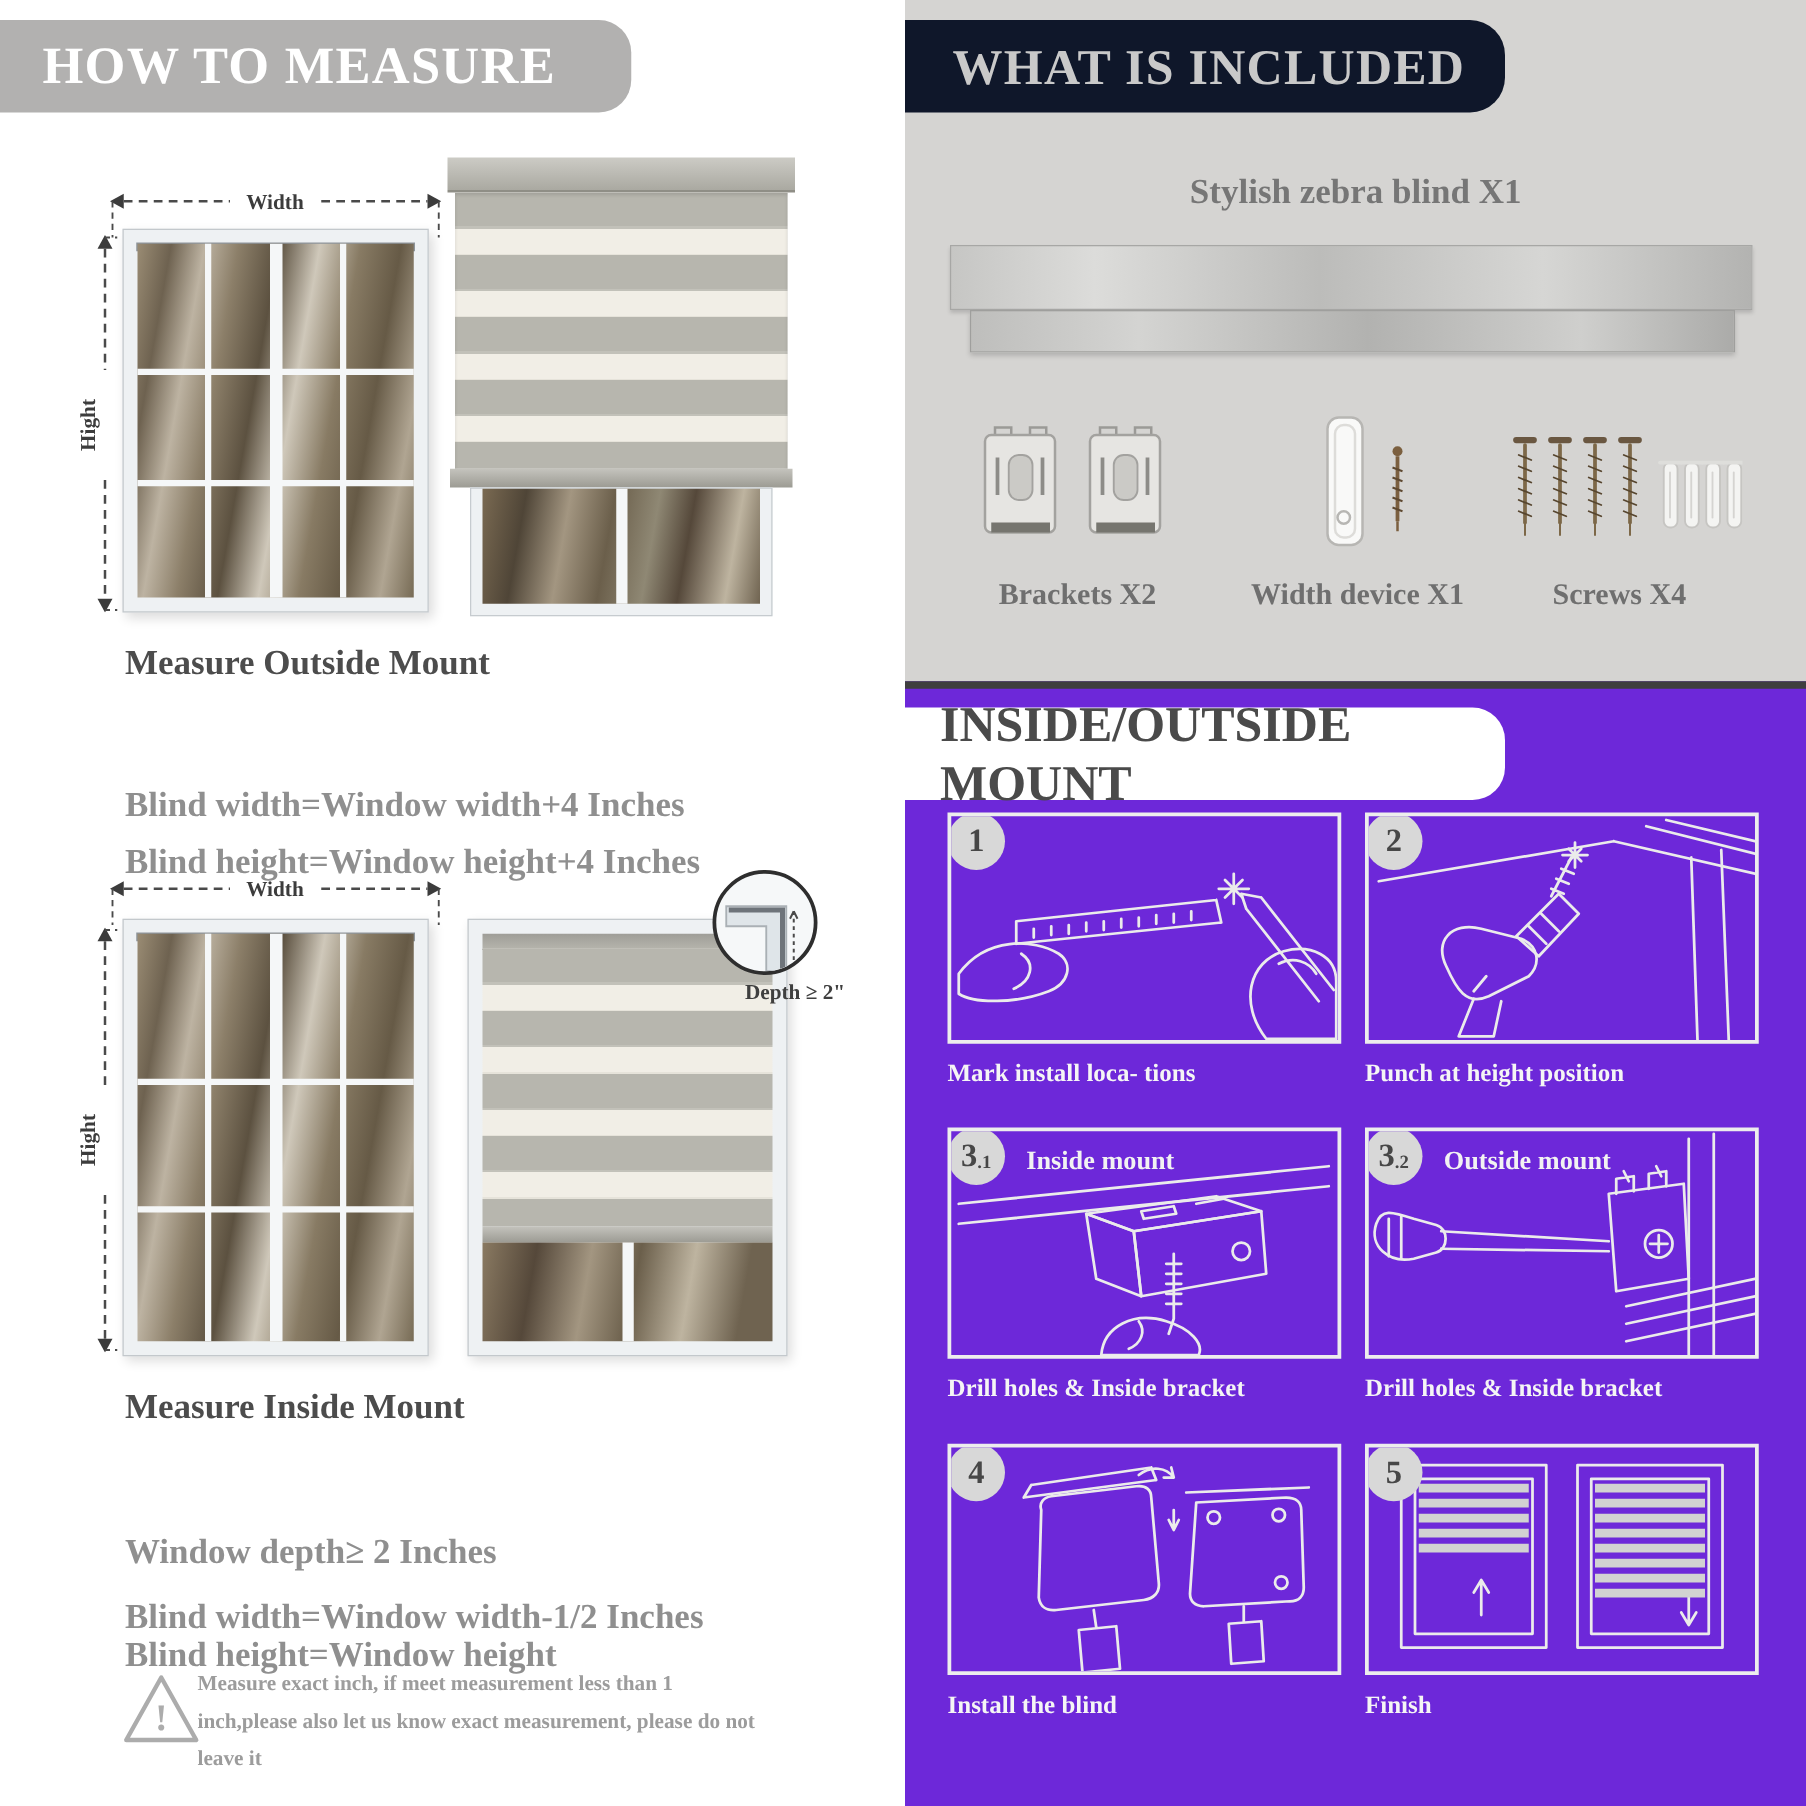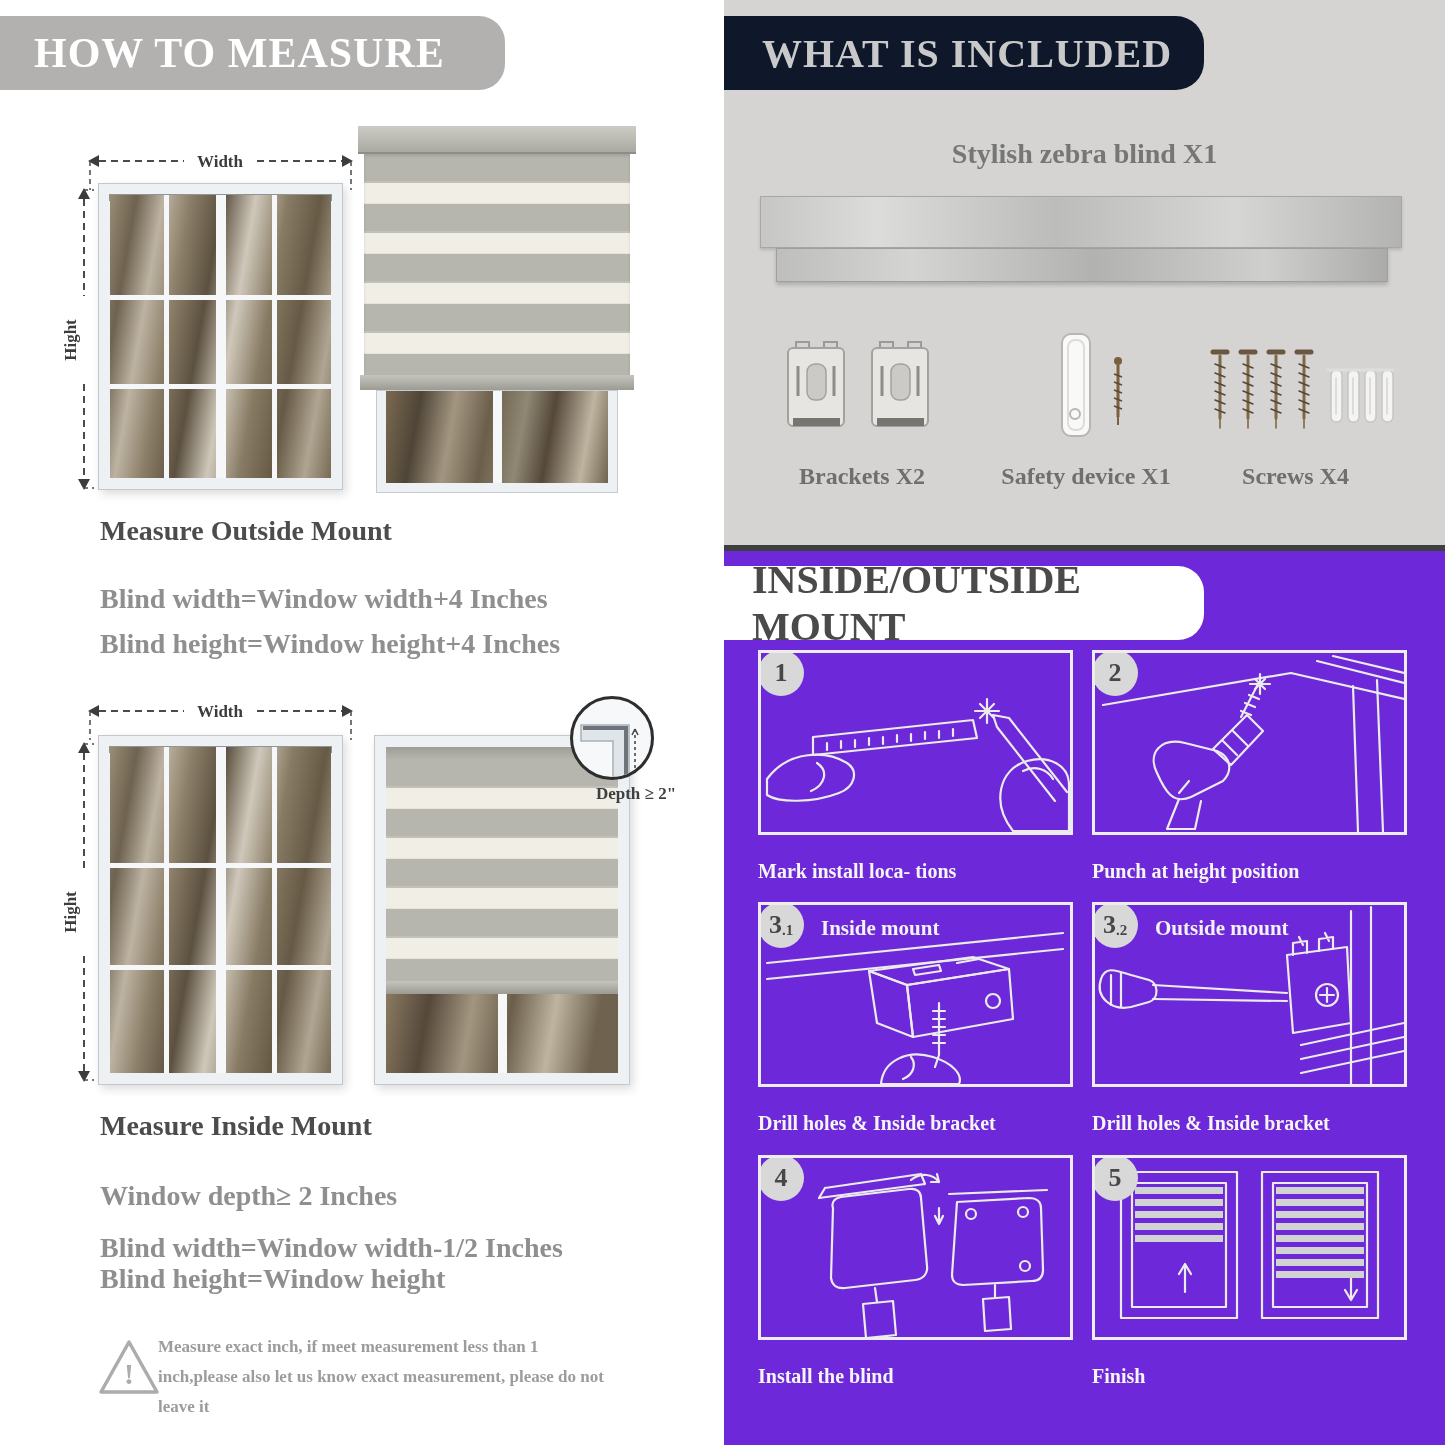--- a/index.html
+++ b/index.html
@@ -12,21 +12,21 @@
   .chip-left{left:0;top:16px;width:505px;height:74px;background:#b2b1b0;border-radius:0 26px 26px 0;
              color:#ffffff;font-size:42px;font-weight:bold;letter-spacing:1px;padding-left:34px;}
   .chip-included{left:0;top:16px;width:480px;height:74px;background:#0f172a;border-radius:0 28px 28px 0;
              color:#c9c9c9;font-size:40px;font-weight:bold;letter-spacing:1px;padding-left:38px;}
   .chip-mount{left:0;top:15px;width:480px;height:74px;background:#ffffff;border-radius:0 26px 26px 0;
              color:#4a4a4a;font-size:40px;font-weight:bold;padding-left:28px;}
 
   
   .left-col{position:absolute;left:0;top:0;width:724px;height:1445px;background:#ffffff;}
   .sec-title{position:absolute;left:100px;color:#4c4c4c;font-size:28px;font-weight:bold;}
-  .sec-line{position:absolute;left:100px;color:#8f8f8f;font-size:28px;font-weight:bold;}
+  .sec-line{position:absolute;left:100px;color:#8f8f8f;font-size:28px;font-weight:bold;margin-top:46px;}
 
   
   .window{position:absolute;background:#eef1f3;border:1px solid #c3c8cc;box-sizing:border-box;
           box-shadow:3px 4px 9px rgba(0,0,0,.14);}
   .window .glass{position:absolute;left:11px;right:11px;top:11px;bottom:11px;
     background:
       linear-gradient(#f5f7f8,#f5f7f8) 50% 0/10px 100% no-repeat,
       linear-gradient(#f5f7f8,#f5f7f8) 25% 0/5px 100% no-repeat,
       linear-gradient(#f5f7f8,#f5f7f8) 75% 0/5px 100% no-repeat,
       linear-gradient(#f5f7f8,#f5f7f8) 0 36%/100% 5px no-repeat,
@@ -89,21 +89,21 @@
   .dark-section{position:absolute;left:0;top:545px;width:721px;height:900px;background:#6d28d9;
                 border-top:6px solid #3f3f3f;box-sizing:border-box;}
   .step{position:absolute;width:315px;}
   .panel{position:relative;height:185px;border:3px solid #ededed;box-sizing:border-box;overflow:hidden;}
   .panel svg{position:absolute;left:0;top:0;}
   .badge{position:absolute;top:-3px;left:-3px;width:46px;height:46px;border-radius:50%;
          background:#d8d8d8;color:#474747;font-weight:bold;font-size:26px;
          display:flex;align-items:center;justify-content:center;}
   .badge .sub{font-size:15px;margin-top:10px;}
   .panel-title{position:absolute;left:60px;top:11px;color:#f2f2f2;font-weight:bold;font-size:21px;}
-  .caption{margin-top:25px;color:#f5f5f5;font-size:20px;font-weight:bold;}
+  .caption{margin-top:13px;color:#f5f5f5;font-size:20px;font-weight:bold;}
 
   .lineart{stroke:#ebebeb;stroke-width:2.2;fill:none;stroke-linecap:round;stroke-linejoin:round;}
 </style>
 </head>
 <body>
 
 <div class="page">
 
   <section class="left-col">
 
@@ -277,21 +277,21 @@
           </g>
           <g transform="translate(183,0)">
             <rect x="-5" y="30" width="11" height="52" rx="5" fill="#f4f4f2" stroke="#c6c5c2" stroke-width="1.5"></rect>
             <path d="M-8 30 h17" stroke="#dededb" stroke-width="3"></path>
               <path d="M0 38 v36" stroke="#d5d4d1" stroke-width="1.5"></path>
           </g>
         </g>
       </svg>
 
       <div class="included-label" style="left:48px;width:180px">Brackets X2</div>
-      <div class="included-label" style="left:254px;width:216px">Safety device X1</div>
+      <div class="included-label" style="left:254px;width:216px">Width device X1</div>
       <div class="included-label" style="left:489px;width:165px">Screws X4</div>
     </div>
 
     <div class="dark-section">
       <div class="chip chip-mount">
         <span>INSIDE/OUTSIDE MOUNT</span>
       </div>
 
       <div class="step" style="left:34px;top:99px">
         <div class="panel">

